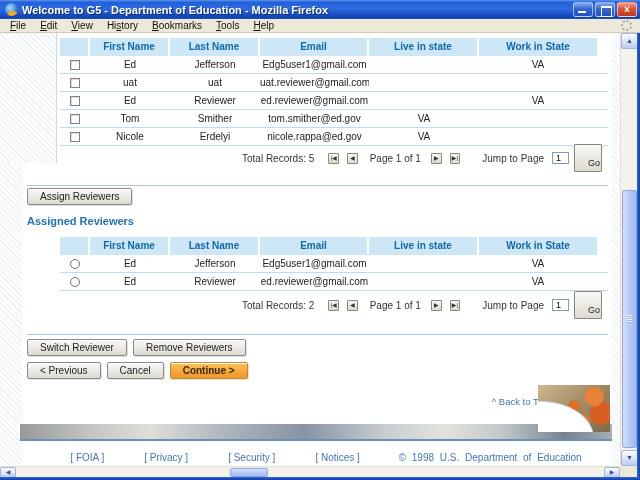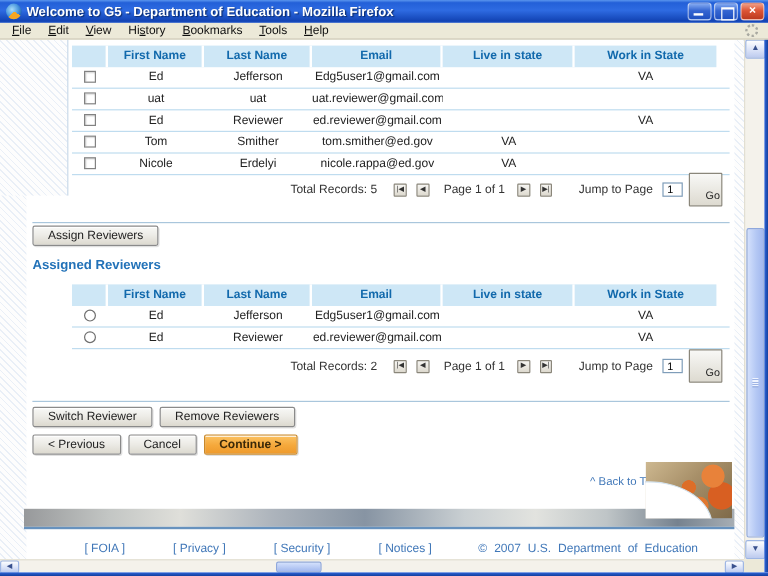--- a/index.html
+++ b/index.html
@@ -276,21 +276,21 @@
     <div class="back-top">^ Back to Top</div>
 
     <div class="chairs">
       <div class="photo"></div>
       <div class="curve"></div>
     </div>
     <div class="band"></div>
 
     <div class="footer">
       <span id="footer-links"><span class="flink">[ FOIA ]</span><span class="flink">[ Privacy ]</span><span class="flink">[ Security ]</span><span class="flink">[ Notices ]</span></span>
-      <span class="fcopy">© 2007 U.S. Department of Education</span>
+      <span class="fcopy">© 1998 U.S. Department of Education</span>
     </div>
   </div>
 
   <div class="vscroll">
     <button class="sbtn up">▲</button>
     <div class="vthumb"></div>
     <button class="sbtn down">▼</button>
   </div>
   <div class="hscroll">
     <button class="hbtn left">◀</button>

